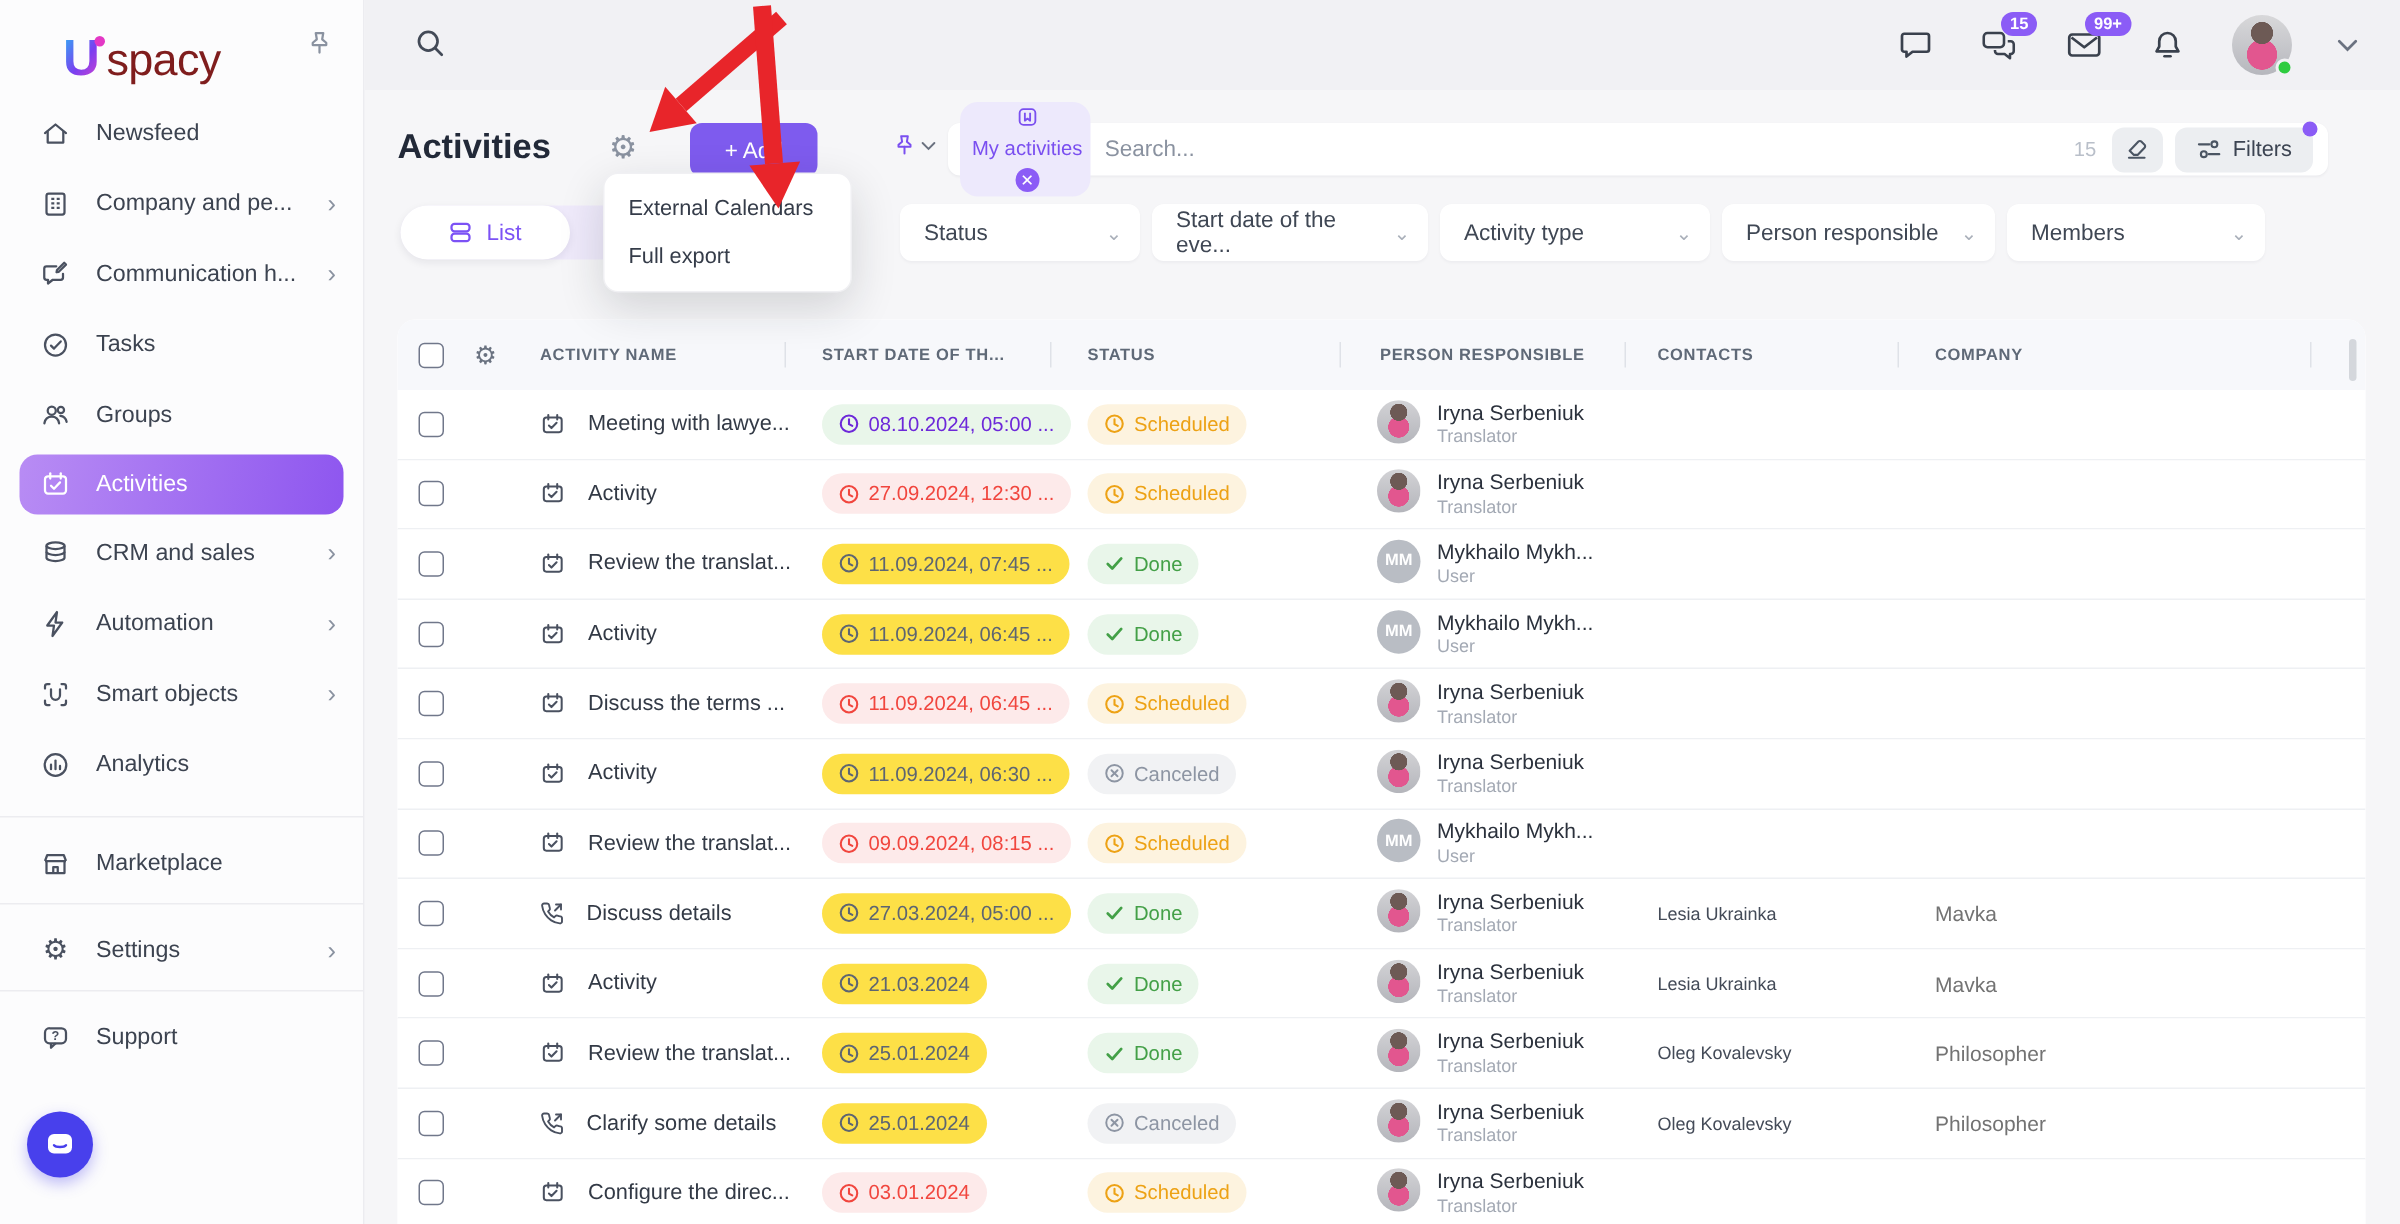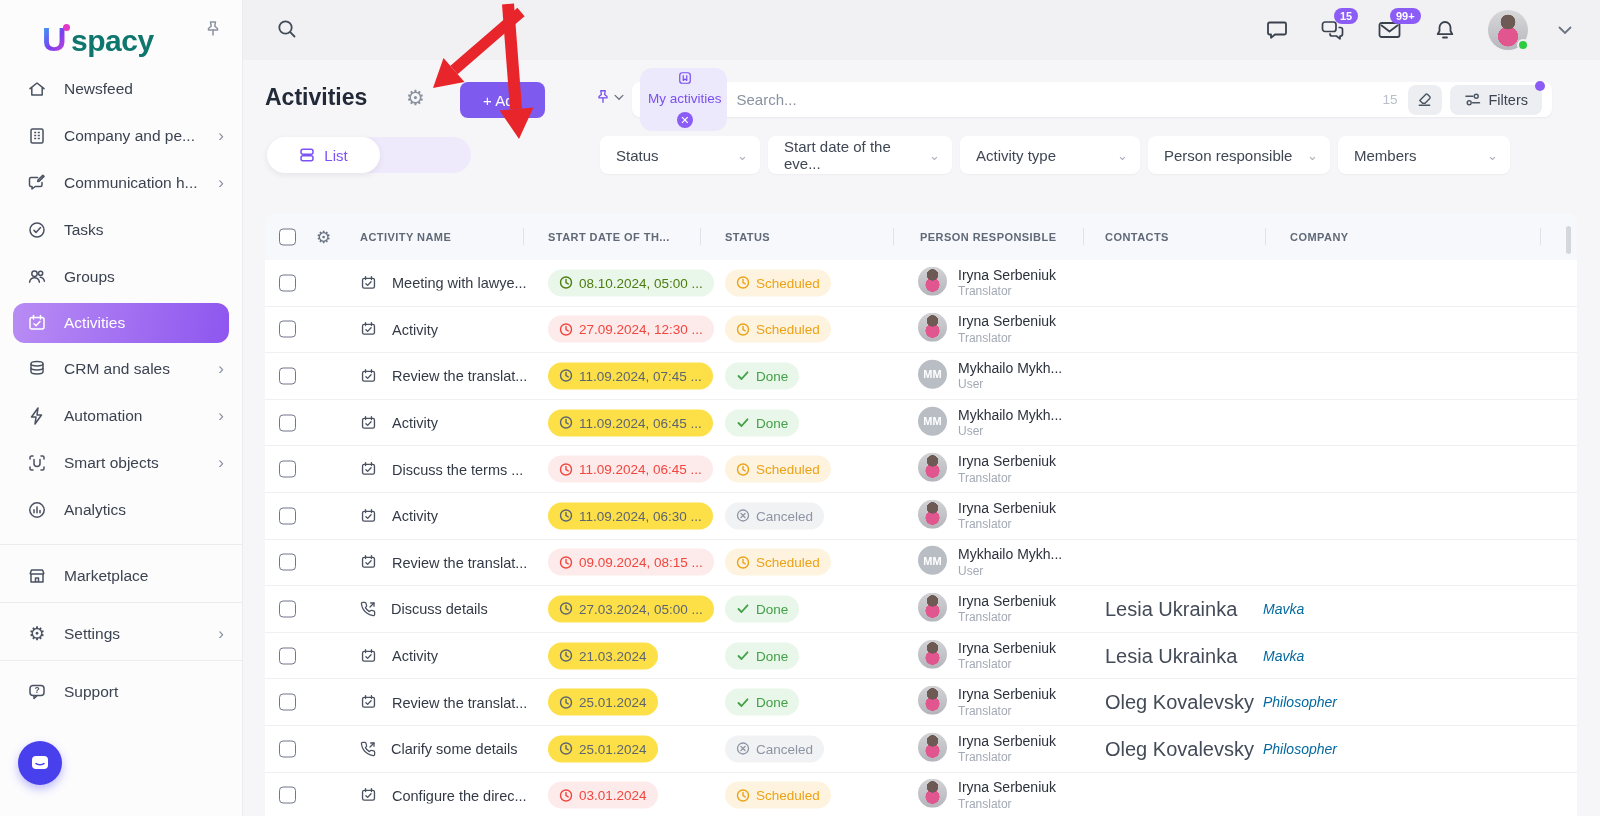--- a/index.html
+++ b/index.html
@@ -19,21 +19,21 @@
                   radial-gradient(circle at 50% 66%, #e2568f 0 30%, transparent 31%),
                   linear-gradient(#d8d8da,#b6b7bd); }
   .avatar-top .status-dot { position:absolute; right:-1px; bottom:-1px; width:12px; height:12px; background:#2ecc40;
       border:2px solid #f1f1f4; border-radius:50%; }
   .chev-down { color:#6b7280; font-size:15px; cursor:pointer; }
 
   
   .sidebar { position:absolute; left:0; top:0; width:243px; height:816px; background:#fcfcfd; border-right:1px solid #ececf0; z-index:2; }
   .logo { position:absolute; left:42px; top:20px; font-size:30px; font-weight:800; letter-spacing:-0.5px; cursor:pointer; }
   .logo-u { background:linear-gradient(130deg,#28b9f5 0%,#7a3ff0 55%,#e343c9 100%); -webkit-background-clip:text; background-clip:text; color:transparent; font-size:34px; }
-  .logo-rest { color:#0f766e; font-weight:700; }
+  .logo-rest { color:#7f1d1d; font-weight:400; }
   .logo-dot { display:inline-block; width:7px; height:7px; border-radius:50%; background:#e338c5; vertical-align:top; margin:4px 1px 0 -3px; }
   .sb-pin { position:absolute; right:20px; top:20px; color:#8a92a0; cursor:pointer; }
   .sb-list { position:absolute; left:0; top:66px; width:242px; }
   .sb-item { height:46.8px; display:flex; align-items:center; gap:16px; padding:0 18px 0 26px;
              font-size:15.5px; color:#3c4350; cursor:pointer; }
   .sb-item .sb-ic { width:22px; height:22px; display:flex; align-items:center; justify-content:center; color:#4a5160; flex:0 0 22px; }
   .sb-item .chev { margin-left:auto; color:#8a92a0; font-size:17px; }
   .sb-item.active { margin:3px 13px; padding:0 13px; height:40px; border-radius:12px;
                     background:linear-gradient(100deg,#b88cf4,#8e56ef); color:#fff; }
   .sb-item.active .sb-ic { color:#fff; }
@@ -87,26 +87,26 @@
   .thead { position:relative; height:47px; background:#f7f8fb; }
   .th { position:absolute; top:50%; transform:translateY(-50%); font-size:11px; font-weight:700; color:#5f6977;
         letter-spacing:.45px; }
   .th-sep { position:absolute; top:15px; width:1px; height:17px; background:#dfe2e8; }
   .thead-gear { position:absolute; left:51px; top:50%; transform:translateY(-50%); font-size:17px; color:#6a7280; cursor:pointer; }
   .vscroll { position:absolute; right:6px; top:13px; width:5px; height:28px; background:#d4d7dc; border-radius:3px; cursor:pointer; }
   .trow { position:relative; height:46.6px; border-bottom:1px solid #eef0f3; background:#fff; }
   .ccell { position:absolute; top:50%; transform:translateY(-50%); }
   .c-check { left:14px; } .c-name { left:95px; display:flex; align-items:center; gap:15px; width:178px; }
   .c-date { left:283px; } .c-status { left:460px; } .c-person { left:653px; display:flex; align-items:flex-start; gap:11px; }
-  .c-contact { left:840px; font-size:20px; color:#444b58; } .c-company { left:998px; font-size:14px; color:#0369a1;font-style:italic; }
+  .c-contact { left:840px; font-size:12px; color:#444b58; } .c-company { left:1025px; font-size:14px; color:#737373; }
   .cb { display:inline-block; width:17px; height:17px; border:1.7px solid #70778a; border-radius:4px; background:#fff; cursor:pointer; }
   .nicon { color:#4a5160; display:flex; }
   .nm { font-size:14.5px; color:#333a46; white-space:nowrap; overflow:hidden; text-overflow:ellipsis; max-width:145px; }
   .pill { display:inline-flex; align-items:center; gap:6px; height:27px; padding:0 11px; border-radius:14px; font-size:13.5px; white-space:nowrap; }
-  .date-green { background:#e9f6ea; color:#4d7c0f; }
+  .date-green { background:#e9f6ea; color:#6d28d9; }
   .date-red { background:#fdeaea; color:#f1463e; }
   .date-gray { background:#fde047; color:#5d6572; }
   .status-scheduled { background:#fdf3df; color:#eda215; }
   .status-done { background:#e9f6ea; color:#43a047; }
   .status-canceled { background:#f1f2f4; color:#8d95a3; }
   .av { width:29px; height:29px; border-radius:50%; flex:0 0 29px; }
   .av-photo { background: radial-gradient(circle at 50% 28%, #6d5a55 0 22%, transparent 23%),
               radial-gradient(circle at 50% 62%, #e2568f 0 30%, transparent 31%),
               linear-gradient(#d3d3d6,#b4b5bb); }
   .av-init { background:#b9bdc4; color:#fff; font-size:11px; font-weight:700; display:flex; align-items:center; justify-content:center; }
@@ -958,20 +958,24 @@
               <div class="pname">Iryna Serbeniuk</div>
               <div class="prole">Translator</div>
             </span>
           </span>
           <span class="ccell c-contact"></span>
           <span class="ccell c-company"></span>
         </div>
     </div>
   </div>
 
+  <div class="menu">
+    <div class="menu-item">External Calendars</div>
+      <div class="menu-item">Full export</div>
+  </div>
 
   <svg class="arrows" width="1600" height="816" viewBox="0 0 1600 816">
     <line x1="521" y1="12" x2="454" y2="70" stroke="#e8252a" stroke-width="11"></line>
     <polygon points="433,88 443.5,57.9 464.5,82.1" fill="#e8252a"></polygon>
     <line x1="508" y1="4" x2="516" y2="109" stroke="#e8252a" stroke-width="12"></line>
     <polygon points="519,139 499.6,110.4 533.4,107.6" fill="#e8252a"></polygon>
   </svg>
 
 </div>
 

